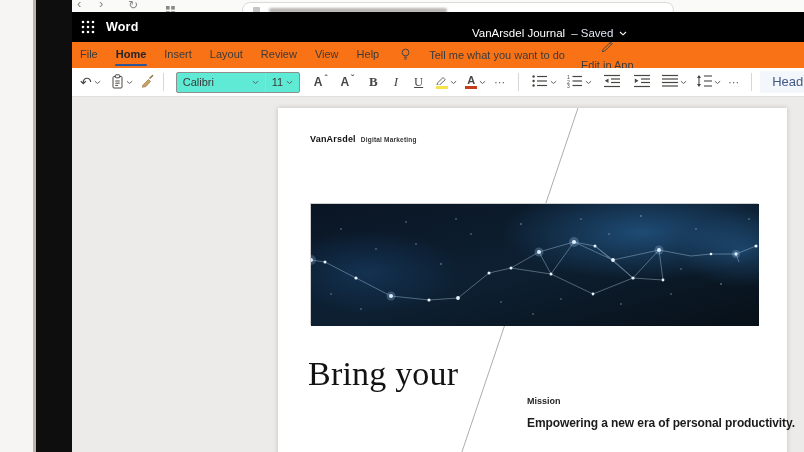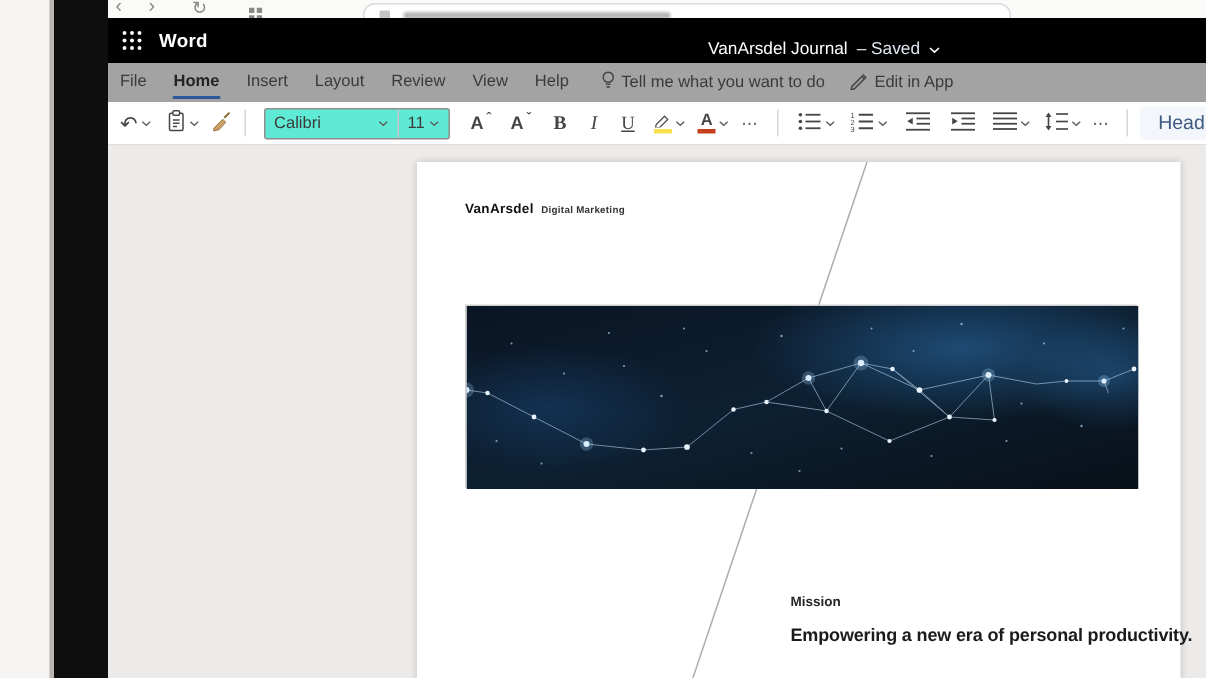--- a/index.html
+++ b/index.html
@@ -26,27 +26,27 @@
 
   
   .titlebar { position:absolute; left:0; top:12px; width:732px; height:30px; background:#000000; }
   .launcher { position:absolute; left:9px; top:8px; width:14px; height:14px; }
   .appname { position:absolute; left:34px; top:0; height:30px; line-height:30px; color:#fff; font-size:12.5px; font-weight:bold; letter-spacing:.2px; }
   .doctitle { position:absolute; left:400px; top:0; height:42px; display:flex; align-items:center; gap:6px; color:#fff; font-size:11.5px; }
   .doctitle .saved { color:#dfe5f0; }
   .chev svg { display:block; }
 
   
-  .tabsrow { position:absolute; left:0; top:42px; width:732px; height:26px; background:#a3a3a3; display:flex; align-items:center; font-size:11px; color:#3b3a39; }
+  .tabsrow { position:absolute; left:0; top:42px; width:732px; height:26px; background:#f97316; display:flex; align-items:center; font-size:11px; color:#3b3a39; }
   .tab { padding:0 9px; height:26px; line-height:25px; position:relative; cursor:default; }
   .tab:first-child { padding-left:8px; }
   .tab.active { font-weight:bold; color:#252423; }
   .tab.active::after { content:""; position:absolute; left:8px; right:8px; bottom:2px; height:2px; background:#2b579a; border-radius:1px; }
-  .tellme { margin-left:12px; display:flex; align-items:center; gap:3px; }
-  .editinapp { margin-left:16px; display:flex; align-items:center; gap:5px; }
+  .tellme { margin-left:12px; display:flex; align-items:center; gap:18px; }
+  .editinapp { margin-left:16px; display:flex; align-items:center; gap:5px;flex-direction:column; }
 
   
   .toolbar { position:absolute; left:0; top:68px; width:732px; height:29px; background:#fff; border-bottom:1px solid #e1dfdd;
     display:flex; align-items:center; padding-left:8px; font-size:11px; color:#3b3a39; overflow:hidden; }
   .tbtn { display:flex; align-items:center; gap:2px; color:#484644; }
   .tdiv { width:1px; height:18px; background:#d8d6d4; margin:0 8px; flex:none; }
   .glyph { font-size:14px; line-height:14px; color:#484644; }
   .fontbox { display:flex; align-items:center; border:1px solid #8f8e8c; border-radius:2px; height:21px; margin:0 4px; background:#5eead4; }
   .fontname { width:88px; padding:0 6px; display:flex; justify-content:space-between; align-items:center; }
   .fontsize { width:34px; padding:0 6px; display:flex; justify-content:space-between; align-items:center; border-left:1px solid #c8c6c4; height:100%; }
@@ -440,20 +440,21 @@
                 <circle cx="222" cy="110" r="0.7"></circle>
                 <circle cx="298" cy="30" r="0.7"></circle>
                 <circle cx="370" cy="65" r="0.7"></circle>
               <circle cx="20" cy="90" r="0.7"></circle>
                 <circle cx="105" cy="40" r="0.7"></circle>
             </g>
           </svg>
         </div>
 
         <div class="headline">
+          <div>Bring your</div>
         </div>
 
         <div class="mission-label">Mission</div>
         <div class="mission-heading">Empowering a new era of personal productivity.</div>
       </div>
     </div>
 
   </div>
 </div>
 

